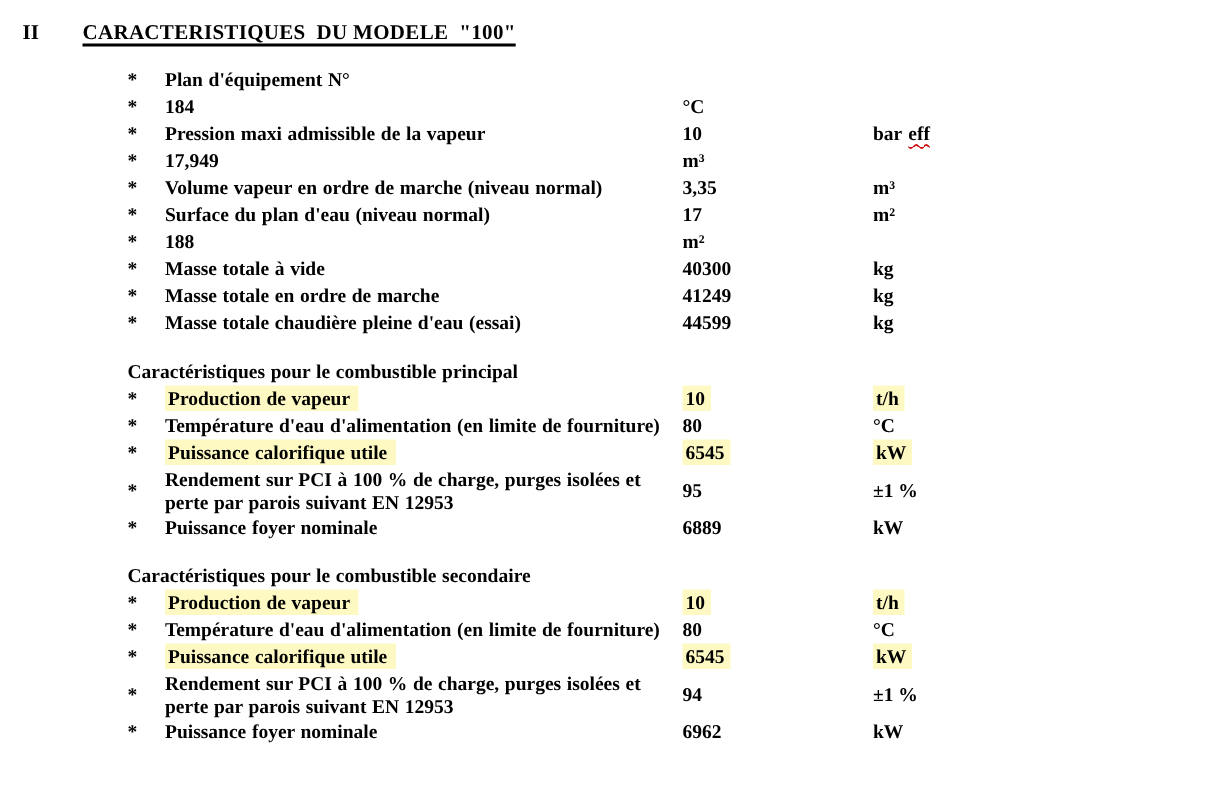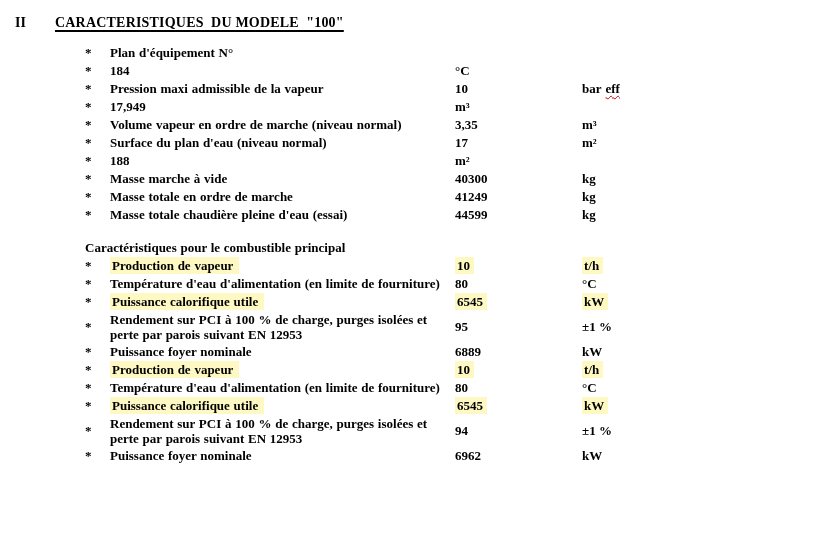--- a/index.html
+++ b/index.html
@@ -86,21 +86,21 @@
       <span class="c-value"><span>17</span></span>
       <span class="c-unit"><span>m²</span></span>
     </div>
     <div class="row">
       <span class="c-bullet">*</span>
       <span class="c-value"><span>188</span></span>
       <span class="c-unit"><span>m²</span></span>
     </div>
     <div class="row">
       <span class="c-bullet">*</span>
-      <span class="c-label"><span>Masse marche à vide</span></span>
+      <span class="c-label"><span>Masse totale à vide</span></span>
       <span class="c-value"><span>40300</span></span>
       <span class="c-unit"><span>kg</span></span>
     </div>
     <div class="row">
       <span class="c-bullet">*</span>
       <span class="c-label"><span>Masse totale en ordre de marche</span></span>
       <span class="c-value"><span>41249</span></span>
       <span class="c-unit"><span>kg</span></span>
     </div>
     <div class="row">
@@ -140,20 +140,21 @@
       <span class="c-unit"><span>±1 %</span></span>
     </div>
     <div class="row">
       <span class="c-bullet">*</span>
       <span class="c-label"><span>Puissance foyer nominale</span></span>
       <span class="c-value"><span>6889</span></span>
       <span class="c-unit"><span>kW</span></span>
     </div>
   </div>
 
+  <div class="section-heading sect2">Caractéristiques pour le combustible secondaire</div>
 
   <div>
     <div class="row">
       <span class="c-bullet">*</span>
       <span class="c-label"><span class="hl">Production de vapeur</span></span>
       <span class="c-value"><span class="hl">10</span></span>
       <span class="c-unit"><span class="hl">t/h</span></span>
     </div>
     <div class="row">
       <span class="c-bullet">*</span>

